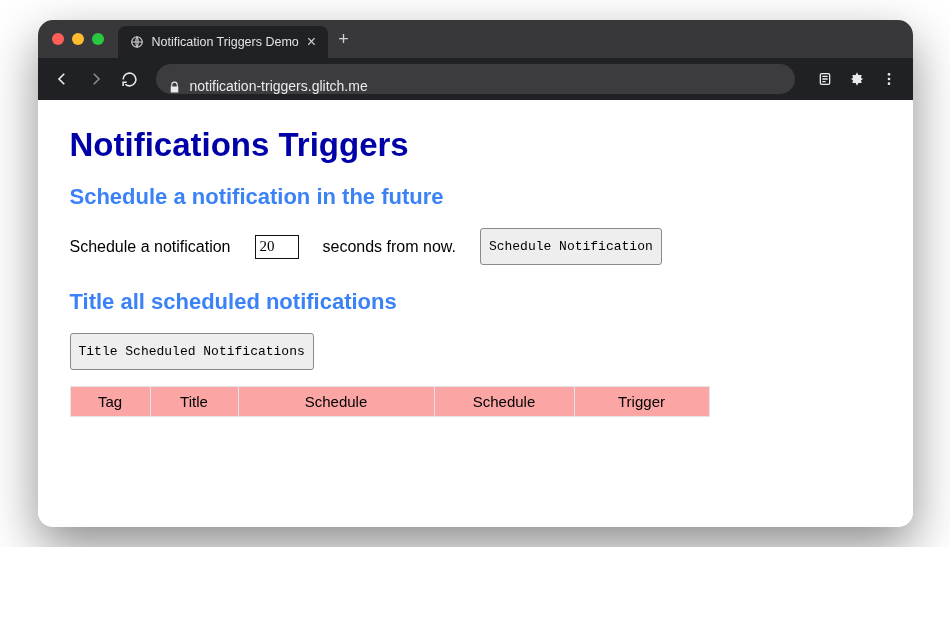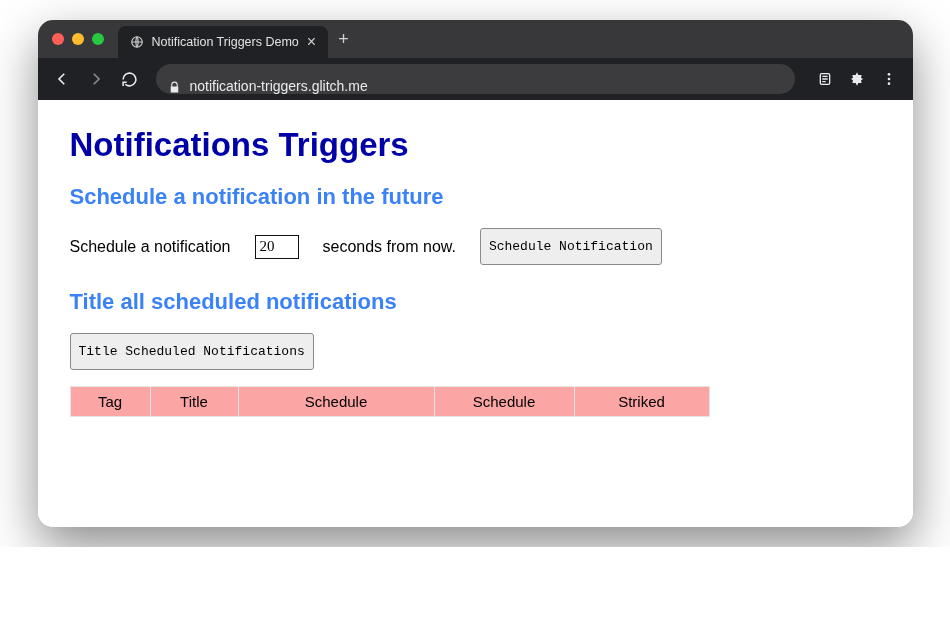--- a/index.html
+++ b/index.html
@@ -209,19 +209,19 @@
       <button class="flat">Title Scheduled Notifications</button>
     </div>
 
     <table class="sched">
       <thead>
         <tr>
           <th style="width:80px">Tag</th>
           <th style="width:88px">Title</th>
           <th style="width:196px">Schedule</th>
           <th style="width:140px">Schedule</th>
-          <th>Striked</th>
+          <th>Trigger</th>
         </tr>
       </thead>
     </table>
   </div>
 
 </div>
 
 </body></html>

